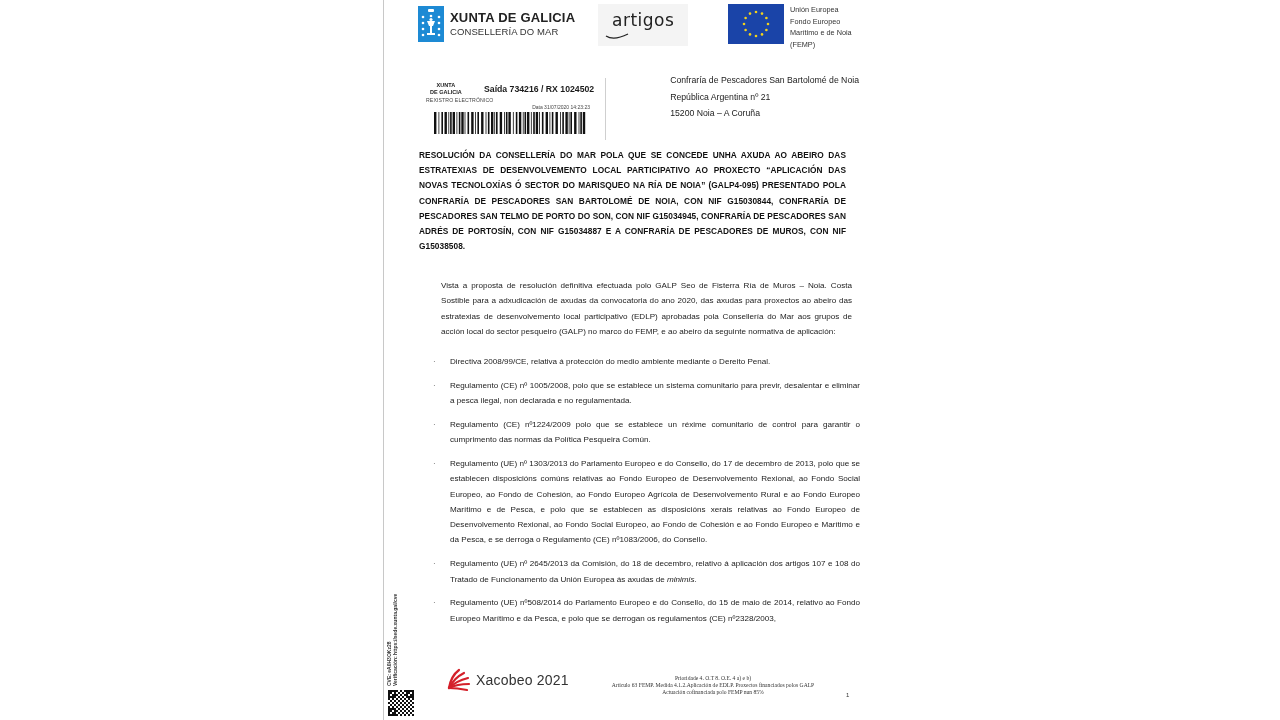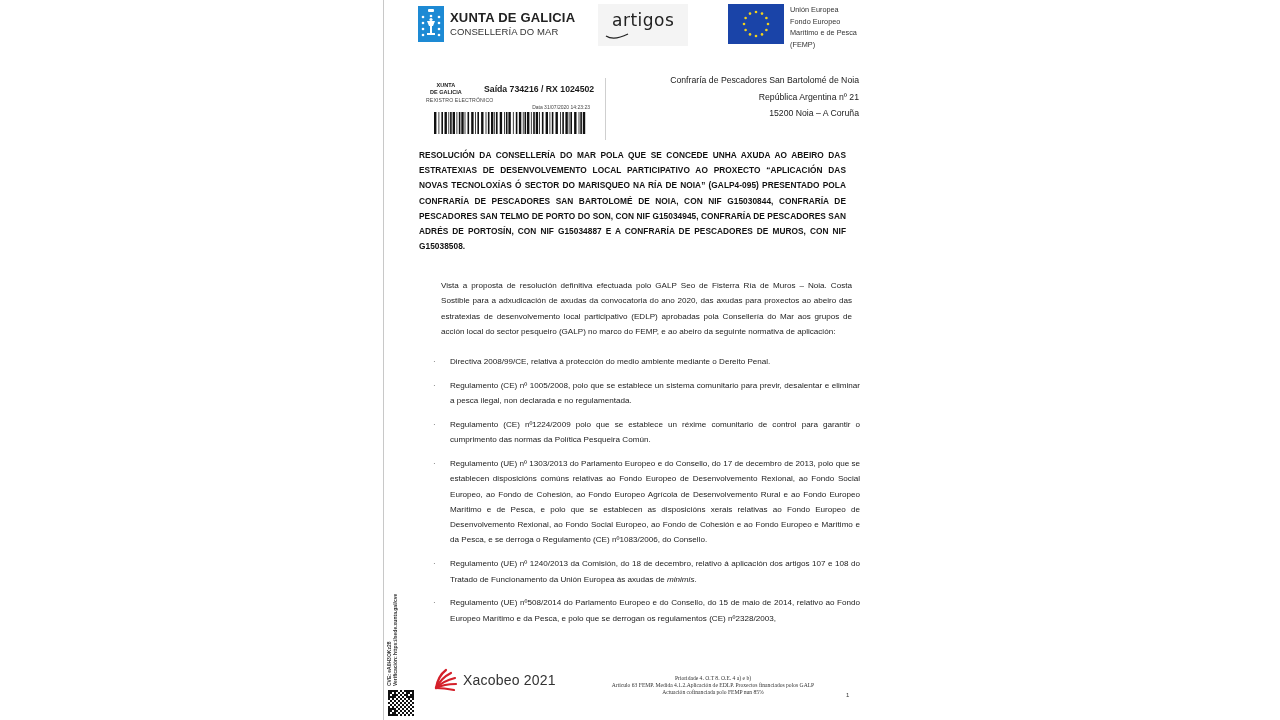--- a/index.html
+++ b/index.html
@@ -24,40 +24,40 @@
     
     .stamp { position: absolute; left: 424px; top: 80px; width: 184px; height: 60px; }
     .stamp-xunta { position: absolute; left: 6px; top: 2px; font-size: 5.5px; font-weight: bold; text-align: center; line-height: 6.5px; }
     .stamp-exit { position: absolute; left: 60px; top: 4px; font-size: 8.7px; font-weight: bold; text-align: center; }
     .stamp-registry { position: absolute; left: 2px; top: 17px; font-size: 5.2px; color: #444; letter-spacing: 0.1px; }
     .stamp-date { position: absolute; right: 18px; top: 24px; font-size: 5px; color: #444; }
     .barcode { position: absolute; left: 10px; top: 32px; width: 152px; height: 22px; }
     .stamp-divider { position: absolute; left: 605px; top: 78px; width: 1px; height: 62px; background: #cfcfcf; }
 
     
-    .address { position: absolute; right: 421px; top: 72px; text-align: right; font-size: 8.7px; line-height: 16.5px; color: #222; }
+    .address { position: absolute; right: 421px; top: 72px; font-size: 8.7px; line-height: 16.5px; color: #222; }
 
     
     .doc-title { position: absolute; left: 419px; top: 148px; width: 427px; font-size: 8.3px; font-weight: bold; line-height: 15.2px; text-align: justify; color: #111; letter-spacing: 0.05px; }
 
     
     .body-text { position: absolute; left: 433px; top: 270px; width: 427px; font-size: 8.1px; line-height: 15.3px; text-align: justify; color: #222; }
     .body-text p { margin: 8px; }
     .bullets { position: absolute; left: 433px; top: 354px; width: 427px; font-size: 8.1px; line-height: 15.3px; color: #222; }
     .bullet { position: relative; padding-left: 17px; text-align: justify; margin-bottom: 8.5px; }
     .bullet .dot { position: absolute; left: 0; top: 0; color: #777; }
     .bullet em { font-style: italic; }
 
     
     .side-strip { position: absolute; left: 386px; top: 592px; width: 30px; height: 94px; }
     .side-strip .vtext { position: absolute; left: 0; top: 0; transform-origin: left top; transform: rotate(-90deg) translate(-94px, 0); width: 94px; font-size: 5px; line-height: 6px; color: #333; font-weight: bold; white-space: nowrap; }
     .qr { position: absolute; left: 388px; top: 690px; width: 26px; height: 26px; }
 
     
-    .xacobeo { position: absolute; left: 432px; top: 668px; display: flex; align-items: center; justify-content: center; }
+    .xacobeo { position: absolute; left: 445px; top: 668px; display: flex; align-items: center; justify-content: center; }
     .xacobeo-text { font-size: 14px; color: #333; margin-left: 5px; letter-spacing: 0.2px; }
     .footer-note { position: absolute; left: 598px; top: 675px; width: 230px; text-align: center; font-family: "Liberation Serif", serif; font-size: 5.6px; line-height: 7px; color: #333; }
     .page-number { position: absolute; left: 846px; top: 692px; font-size: 6px; color: #333; }
   </style>
 </head>
 <body>
 
 <div class="page-edge"></div>
 
 <div class="xunta-logo">
@@ -106,21 +106,21 @@
       <circle cx="17.607695154586736" cy="13.999999999999998" r="1.3" fill="#f3d21b"></circle>
       <circle cx="21.999999999999993" cy="9.60769515458674" r="1.3" fill="#f3d21b"></circle>
       <circle cx="27.999999999999996" cy="8" r="1.3" fill="#f3d21b"></circle>
       <circle cx="34" cy="9.607695154586736" r="1.3" fill="#f3d21b"></circle>
       <circle cx="38.392304845413264" cy="13.999999999999995" r="1.3" fill="#f3d21b"></circle>
     </svg>
 </div>
 <div class="eu-text">
   <div>Unión Europea</div>
   <div>Fondo Europeo</div>
-  <div>Marítimo e de Pesca</div>
+  <div>Marítimo e de Noia</div>
   <div>(FEMP)</div>
 </div>
 
 <div class="stamp">
   <div class="stamp-xunta">
     <div>XUNTA</div>
     <div>DE GALICIA</div>
   </div>
   <div class="stamp-exit">Saída 734216 / RX 1024502</div>
   <div class="stamp-registry">REXISTRO ELECTRÓNICO</div>
@@ -203,21 +203,21 @@
   <div class="bullet">
     <span class="dot">·</span>
     <span>Regulamento (CE) nº1224/2009 polo que se establece un réxime comunitario de control para garantir o cumprimento das normas da Política Pesqueira Común.</span>
   </div>
   <div class="bullet">
     <span class="dot">·</span>
     <span>Regulamento (UE) nº 1303/2013 do Parlamento Europeo e do Consello, do 17 de decembro de 2013, polo que se establecen disposicións comúns relativas ao Fondo Europeo de Desenvolvemento Rexional, ao Fondo Social Europeo, ao Fondo de Cohesión, ao Fondo Europeo Agrícola de Desenvolvemento Rural e ao Fondo Europeo Marítimo e de Pesca, e polo que se establecen as disposicións xerais relativas ao Fondo Europeo de Desenvolvemento Rexional, ao Fondo Social Europeo, ao Fondo de Cohesión e ao Fondo Europeo e Marítimo e da Pesca, e se derroga o Regulamento (CE) nº1083/2006, do Consello.</span>
   </div>
   <div class="bullet">
     <span class="dot">·</span>
-    <span>Regulamento (UE) nº 1240/2013 da Comisión, do 18 de decembro,  relativo á aplicación dos artigos 107 e 108 do Tratado de Funcionamento da Unión Europea ás axudas de </span><em>minimis</em><span>.</span>
+    <span>Regulamento (UE) nº 2645/2013 da Comisión, do 18 de decembro,  relativo á aplicación dos artigos 107 e 108 do Tratado de Funcionamento da Unión Europea ás axudas de </span><em>minimis</em><span>.</span>
   </div>
   <div class="bullet">
     <span class="dot">·</span>
     <span>Regulamento (UE) nº508/2014 do Parlamento Europeo e do Consello, do 15 de maio de 2014, relativo ao Fondo Europeo Marítimo e da Pesca, e polo que se derrogan os regulamentos (CE) nº2328/2003,</span>
   </div>
 </div>
 
 <div class="side-strip">
   <div class="vtext">
     <div>CVE: eA0H3OKz28</div>

